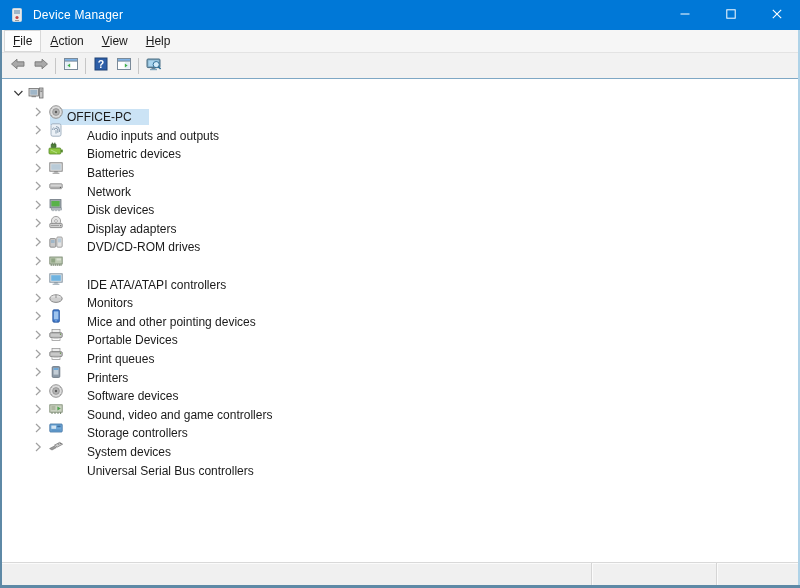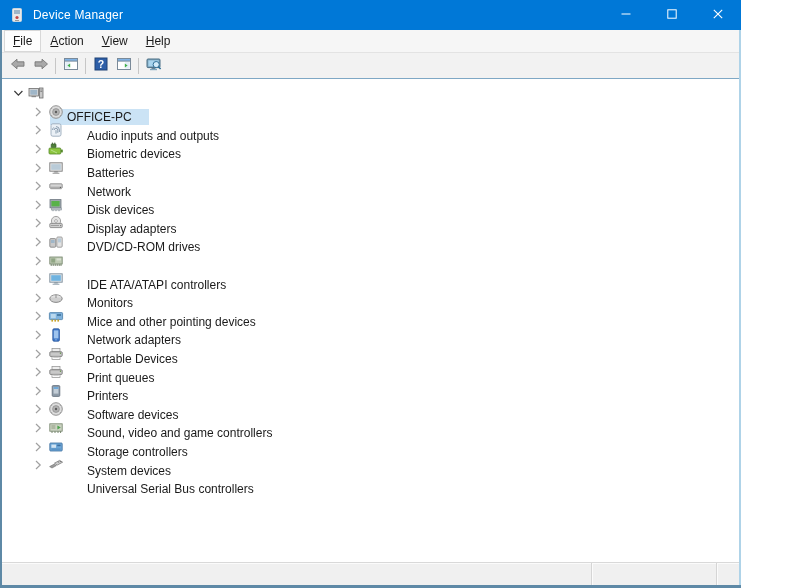--- a/index.html
+++ b/index.html
@@ -10,21 +10,21 @@
     --selection-bg:#CBE3F5;
     --content-bg:#FFFFFF;
     --chrome-bg:#F6F6F6;
     --toolbar-bg:#F2F2F2;
     --statusbar-bg:#F0F0F0;
   }
   *{margin:0;padding:0;box-sizing:border-box;}
   html,body{width:800px;height:588px;overflow:hidden;}
   body{font-family:"Liberation Sans","DejaVu Sans",sans-serif;font-size:12px;color:#1a1a1a;background:#fff;}
 
-  .window{width:741px;height:588px;display:flex;flex-direction:column;
+  .window{width:800px;height:588px;display:flex;flex-direction:column;
     border-bottom:3px solid var(--window-border);}
   .titlebar{height:30px;background:var(--titlebar-bg);color:var(--titlebar-fg);
     display:flex;align-items:center;flex:0 0 30px;}
   .titlebar .app-icon{margin-left:9px;margin-right:8px;display:flex;align-items:center;}
   .titlebar .app-icon svg{width:16px;height:16px;}
   .title-text{font-size:12px;letter-spacing:.2px;}
   .titlebar-spacer{flex:1;}
   .window-controls{display:flex;height:30px;}
   .win-btn{width:46px;height:30px;display:flex;align-items:center;justify-content:center;cursor:default;}
   .win-btn svg{width:10px;height:10px;}
@@ -370,38 +370,20 @@
           <span class="tree-label">Mice and other pointing devices</span>
         </div>
         <div class="tree-row child">
           <span class="chevron">
             <svg viewBox="0 0 14 14">
               <path d="M5 3 L9.2 7 L5 11" fill="none" stroke="#A0A0A0" stroke-width="1.2"></path>
             </svg>
           </span>
           <span class="tree-icon">
             <svg viewBox="0 0 16 16">
-              <rect x="1.4" y="4.6" width="13.2" height="7" rx="0.8" fill="#7FB2DC" stroke="#4A7EA8" stroke-width="0.8"></rect>
-              <rect x="2.8" y="6" width="5" height="4.2" fill="#B9D8EE"></rect>
-              <rect x="9" y="6" width="4" height="2" fill="#4A7EA8"></rect>
-              <rect x="3.4" y="11.6" width="1.6" height="2" fill="#C9A227"></rect>
-              <rect x="6.4" y="11.6" width="1.6" height="2" fill="#C9A227"></rect>
-              <rect x="9.4" y="11.6" width="1.6" height="2" fill="#C9A227"></rect>
-            </svg>
-          </span>
-          <span class="tree-label">Network adapters</span>
-        </div>
-        <div class="tree-row child">
-          <span class="chevron">
-            <svg viewBox="0 0 14 14">
-              <path d="M5 3 L9.2 7 L5 11" fill="none" stroke="#A0A0A0" stroke-width="1.2"></path>
-            </svg>
-          </span>
-          <span class="tree-icon">
-            <svg viewBox="0 0 16 16">
               <rect x="4.8" y="1.8" width="6.6" height="12.4" rx="1.2" fill="#3E78C9" stroke="#2A569B" stroke-width="0.8"></rect>
               <rect x="5.8" y="3.4" width="4.6" height="8" fill="#9FC4EE"></rect>
               <circle cx="8" cy="12.8" r="0.6" fill="#C9DCF2"></circle>
             </svg>
           </span>
           <span class="tree-label">Portable Devices</span>
         </div>
         <div class="tree-row child">
           <span class="chevron">
             <svg viewBox="0 0 14 14">

